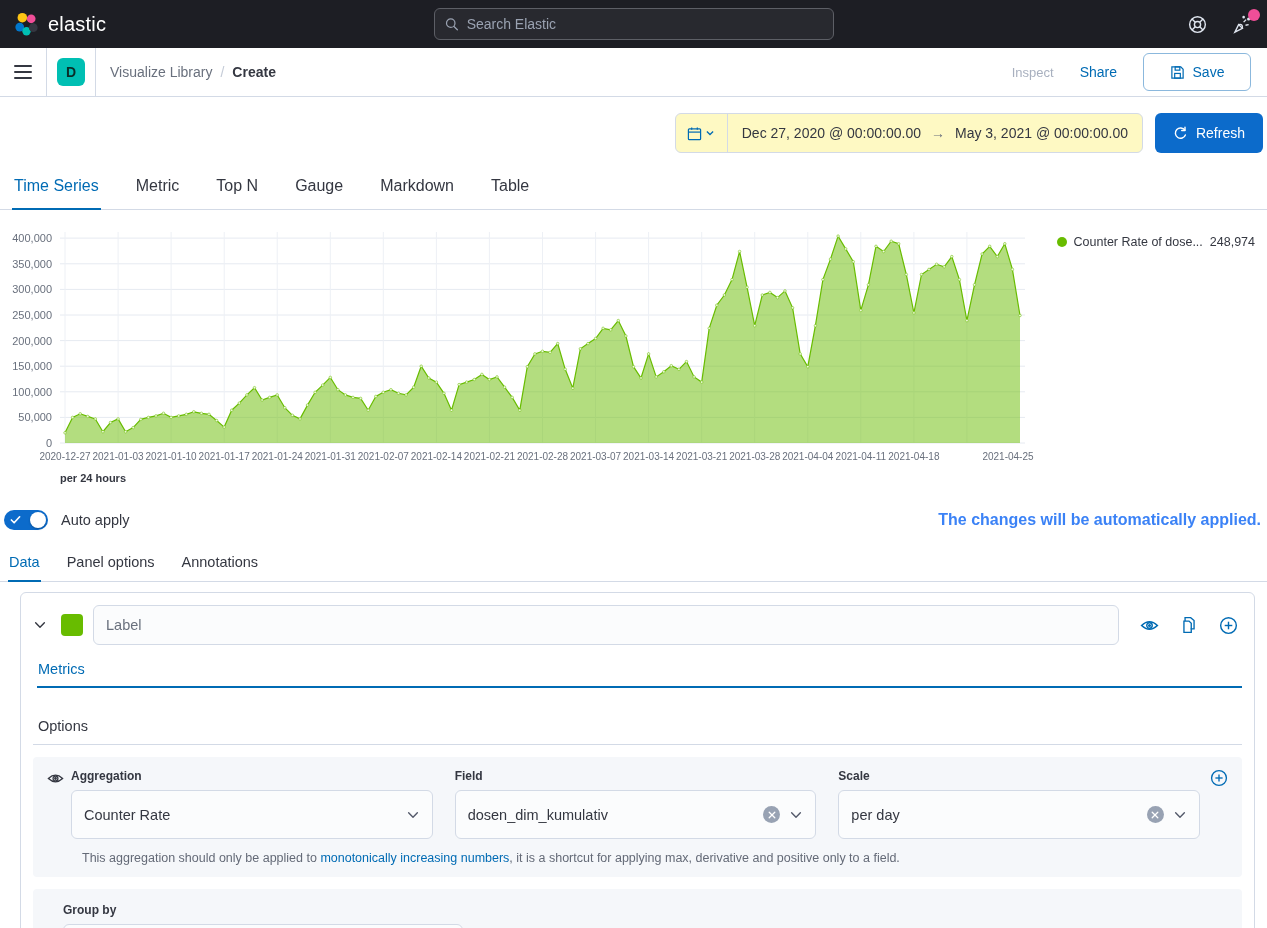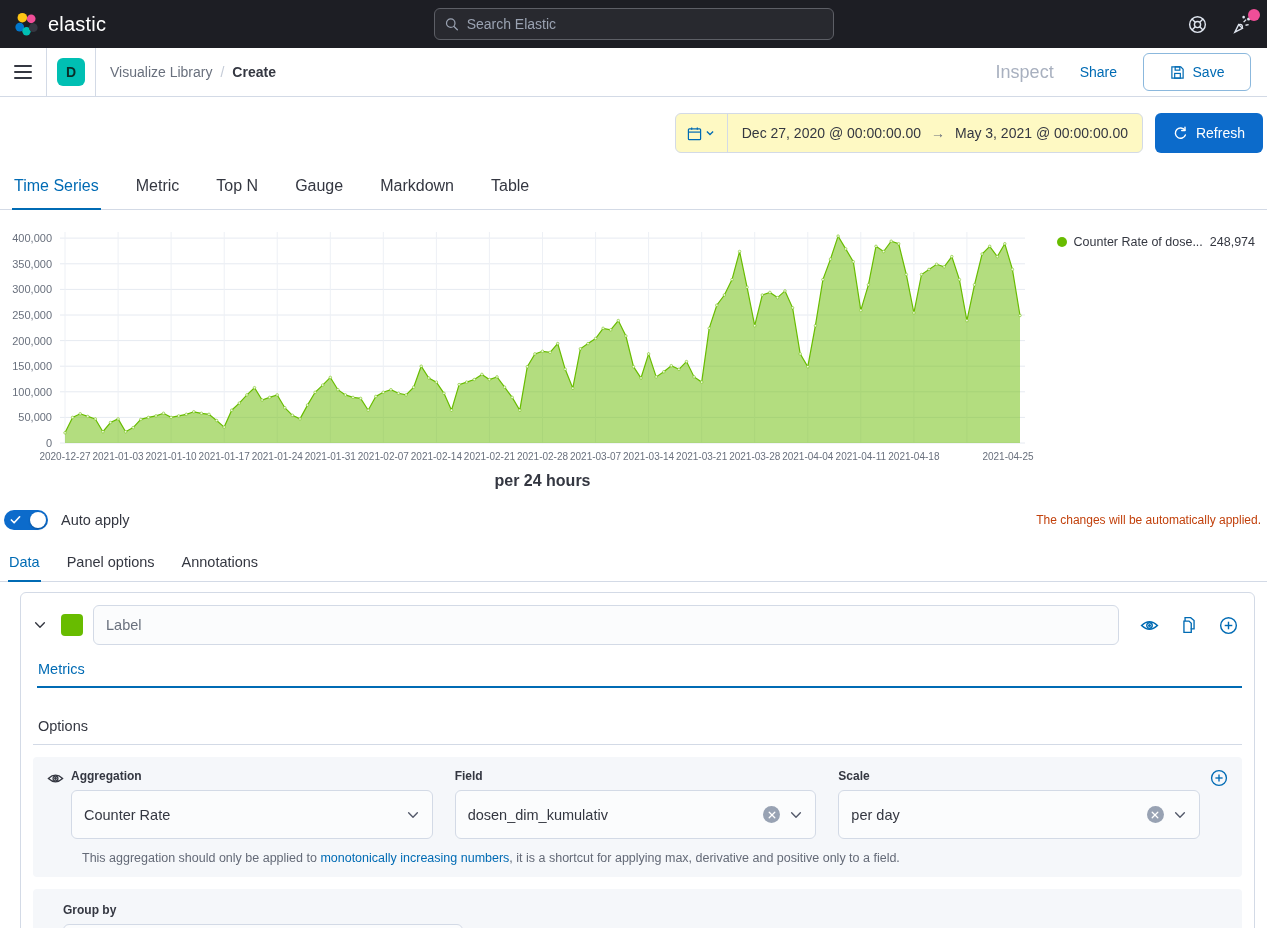--- a/index.html
+++ b/index.html
@@ -21,21 +21,21 @@
   
   .nav-row { height:49px; border-bottom:1px solid #d3dae6; display:flex; align-items:center; background:#fff; }
   .menu-btn { width:47px; height:48px; display:flex; align-items:center; justify-content:center; border-right:1px solid #d3dae6; cursor:pointer; }
   .app-badge-wrap { width:49px; display:flex; align-items:center; justify-content:center; border-right:1px solid #d3dae6; height:48px; }
   .app-badge { width:28px; height:28px; border-radius:6px; background:#00bfb3; color:#092e29; font-weight:700; font-size:14px; display:flex; align-items:center; justify-content:center; cursor:pointer; }
   .breadcrumb { margin-left:14px; font-size:14px; display:flex; align-items:center; gap:8px; }
   .crumb-parent { color:#69707d; cursor:pointer; }
   .crumb-sep { color:#c4cbd7; }
   .crumb-current { color:#343741; font-weight:600; }
   .nav-actions { margin-left:auto; display:flex; align-items:center; gap:26px; padding-right:16px; }
-  .link-disabled { color:#a8b0bf; font-size:18px; }
+  .link-disabled { color:#a8b0bf; font-size:13px; }
   .link-blue { color:#006bb4; font-size:14px; cursor:pointer; }
   .save-btn { height:38px; min-width:108px; border:1px solid #8bb8dd; border-radius:6px; background:#fff; color:#006bb4;
     font-size:14px; font-weight:500; display:flex; align-items:center; justify-content:center; gap:8px; cursor:pointer; font-family:inherit; }
 
   
   .date-row { display:flex; justify-content:flex-end; align-items:center; padding:16px 4px 0 0; gap:12px; }
   .super-date-picker { height:40px; border:1px solid #d3dae6; border-radius:6px; background:#fef9c3; display:flex; align-items:center; }
   .calendar-btn { width:52px; height:100%; border-right:1px solid #d3dae6; display:flex; align-items:center; justify-content:center; gap:3px; color:#006bb4; cursor:pointer; }
   .date-texts { display:flex; align-items:center; gap:10px; padding:0 14px; font-size:14px; color:#343741; }
   .date-val { cursor:pointer; }
@@ -48,31 +48,31 @@
   .vtab { font-size:16px; font-weight:500; color:#343741; padding:10px 2px 13px; cursor:pointer; border-bottom:2px solid transparent; margin-bottom:-1px; }
   .vtab.active { color:#006bb4; border-bottom-color:#006bb4; }
 
   
   .chart-section { position:relative; height:276px; margin-top:12px; }
   .y-labels { position:absolute; left:0; top:0; width:52px; height:230px; }
   .ytick { position:absolute; right:0; width:52px; text-align:right; font-size:11px; color:#69707d; }
   .plot-svg { position:absolute; left:60px; top:8px; }
   .x-labels { position:absolute; left:60px; top:229px; width:965px; height:14px; }
   .xtick { position:absolute; transform:translateX(-50%); font-size:10px; color:#69707d; white-space:nowrap; }
-  .x-axis-title { position:absolute; left:60px; top:250px; width:965px; text-align:center; font-size:16px; font-weight:700; color:#343741; }
+  .x-axis-title { position:absolute; left:60px; top:250px; width:965px; font-size:11px; font-weight:700; color:#343741; }
   .legend { position:absolute; top:13px; right:12px; display:flex; align-items:center; gap:7px; font-size:12.5px; color:#343741; cursor:pointer; }
   .legend-dot { width:10px; height:10px; border-radius:50%; }
 
   
   .autoapply-row { display:flex; align-items:center; padding:12px 6px 10px 4px; }
   .switch { width:44px; height:20px; border-radius:10px; background:#0c6bcb; position:relative; cursor:pointer; flex:none; }
   .switch .knob { position:absolute; top:2px; right:2px; width:16px; height:16px; border-radius:50%; background:#fff; box-shadow:0 1px 2px rgba(0,0,0,.25); }
   .switch svg { position:absolute; left:6px; top:5px; }
   .autoapply-label { margin-left:13px; font-size:14.5px; color:#343741; }
-  .autoapply-hint { margin-left:auto; font-size:12px; color:#c2410c; }
+  .autoapply-hint { margin-left:auto; font-size:16px; color:#3b82f6;font-weight:bold; }
 
   
   .editor-tabs { margin-top:6px; padding:0 8px; border-bottom:1px solid #d3dae6; display:flex; gap:25px; }
   .etab { font-size:14.5px; color:#343741; padding:8px 1px 10px; cursor:pointer; border-bottom:2px solid transparent; margin-bottom:-1px; }
   .etab.active { color:#006bb4; border-bottom-color:#006bb4; }
 
   
   .series-panel { margin:10px 12px 0 20px; border:1px solid #d3dae6; border-radius:6px; padding:12px; }
   .series-header { display:flex; align-items:center; }
   .collapse-btn { width:18px; display:flex; color:#343741; cursor:pointer; flex:none; }

